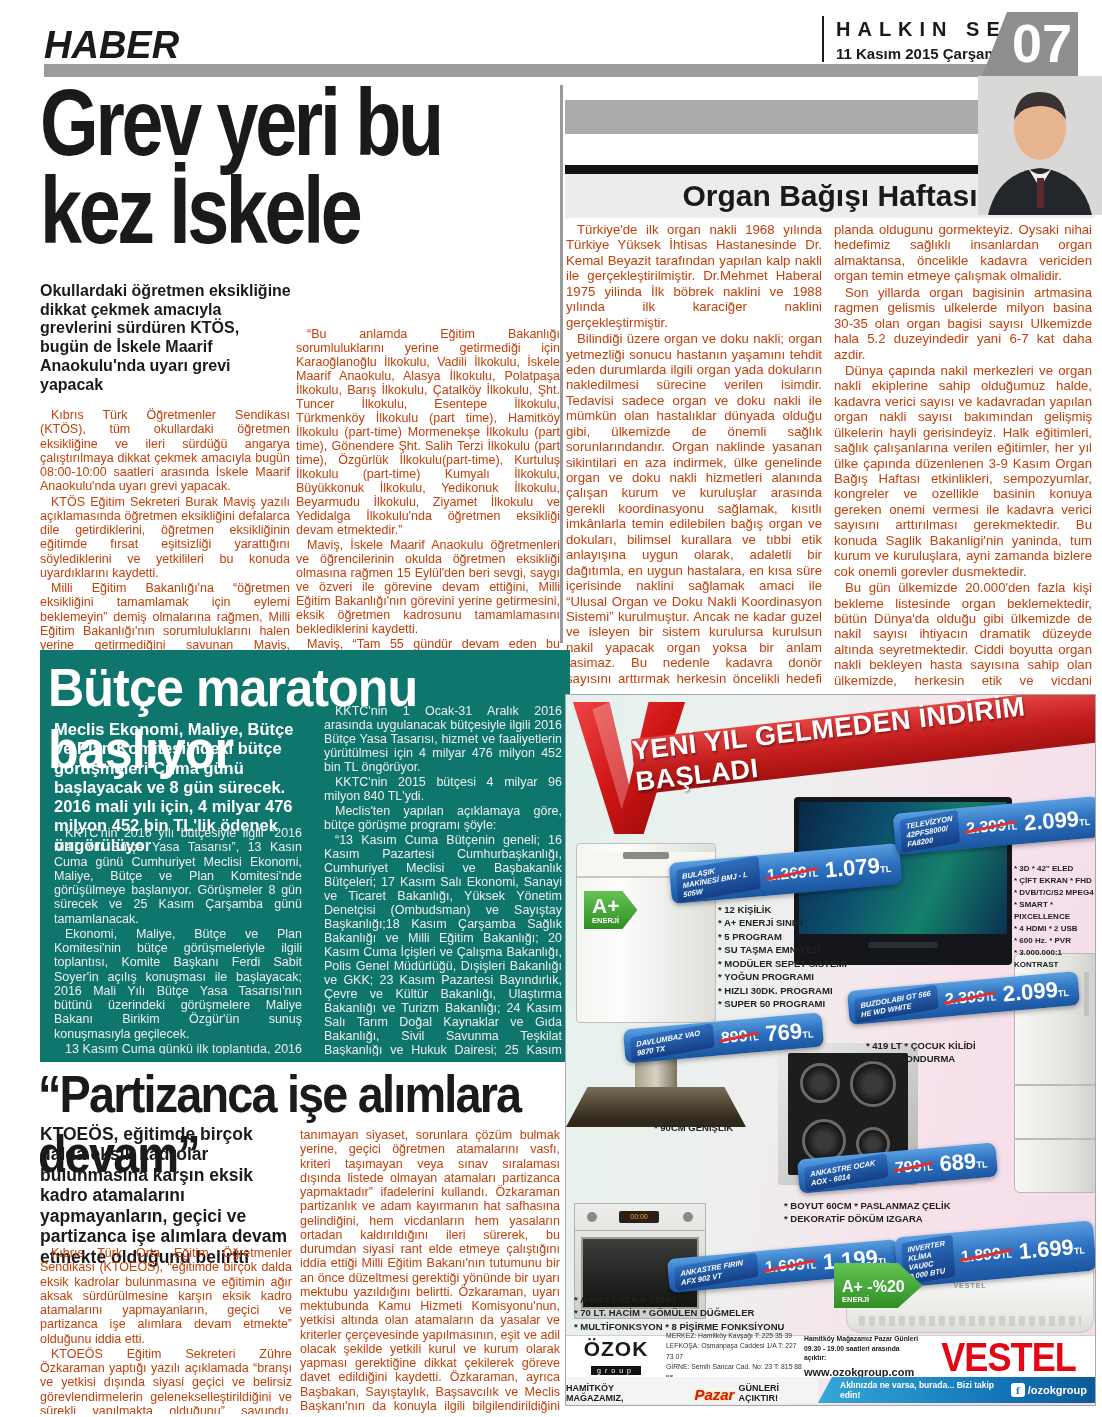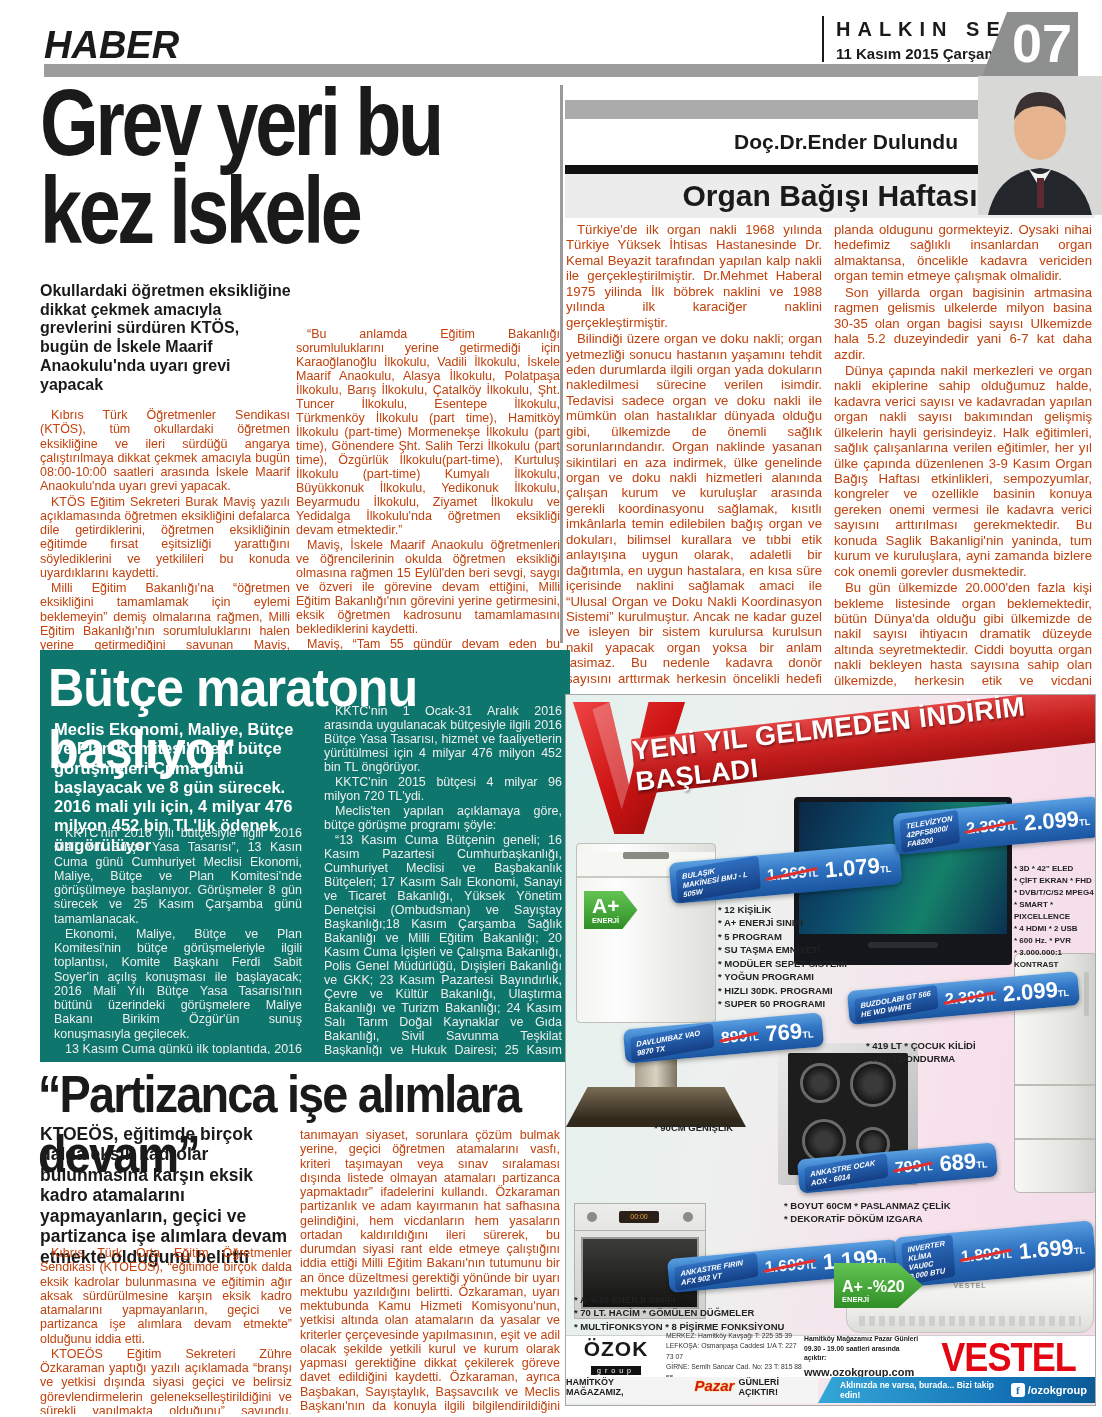--- a/index.html
+++ b/index.html
@@ -109,21 +109,21 @@
           display:flex;align-items:center;z-index:6;}
   .ozok{width:100px;text-align:center;}
   .ozok-main{font-size:21px;font-weight:900;letter-spacing:1px;line-height:1;}
   .ozok-sub{display:inline-block;background:#111;color:#fff;font-size:7px;letter-spacing:4px;padding:1px 6px;margin-top:1px;}
   .addr{width:138px;font-size:6.8px;line-height:1.55;color:#333;}
   .hours{width:118px;font-size:6.8px;font-weight:bold;color:#222;line-height:1.4;}
   .site{font-size:11px;font-weight:900;margin-top:2px;}
   .vestel{flex:1;text-align:center;font-size:38px;font-weight:900;color:#e30613;letter-spacing:-1px;
           transform:scale(.95,1.05);}
   .ad-strip{left:0;top:682px;width:529px;height:26px;display:flex;z-index:6;}
-  .strip-l{width:252px;background:#f4f4f4;display:flex;align-items:flex-start;justify-content:center;gap:4px;}
+  .strip-l{width:252px;background:#f4f4f4;display:flex;align-items:flex-end;justify-content:center;gap:4px;}
   .strip-pre,.strip-post{font-size:9px;font-weight:900;}
   .strip-pazar{font-size:15px;font-weight:900;font-style:italic;color:#d81616;text-shadow:0 0 2px #f2c200;margin-left:20px;}
   .strip-r{flex:1;background:linear-gradient(90deg,#35a7d8,#1271b5 70%,#0c5a96);
           clip-path:polygon(14px 0,100% 0,100% 100%,0 100%);
           display:flex;align-items:center;justify-content:space-between;padding:0 8px 0 22px;color:#fff;}
   .strip-msg{font-size:8.5px;font-weight:bold;}
   .fb-wrap{display:flex;align-items:center;gap:3px;font-size:11px;font-weight:bold;}
   .fb{display:inline-block;width:14px;height:14px;background:#fff;color:#1271b5;border-radius:3px;
           font-weight:900;text-align:center;line-height:14px;font-family:"Liberation Serif",serif;}
 </style>
@@ -148,21 +148,20 @@
     <div class="para">Milli Eğitim Bakanlığı'na “öğretmen eksikliğini tamamlamak için eylemi beklemeyin” demiş olmalarına rağmen, Milli Eğitim Bakanlığı'nın sorumluluklarını halen yerine getirmediğini savunan Maviş, açıklamasında öğretmen eksikliği olduğunu belirttiği okulları şöyle aktardı:</div>
   </div>
   <div class="abs bodytext" style="left:296px;top:291px;width:264px;height:354px;line-height:1.12;margin-top:36px;">
     <div class="para">“Bu anlamda Eğitim Bakanlığı sorumluluklarını yerine getirmediği için Karaoğlanoğlu İlkokulu, Vadili İlkokulu, İskele Maarif Anaokulu, Alasya İlkokulu, Polatpaşa İlkokulu, Barış İlkokulu, Çatalköy İlkokulu, Şht. Tuncer İlkokulu, Esentepe İlkokulu, Türkmenköy İlkokulu (part time), Hamitköy İlkokulu (part-time) Mormenekşe İlkokulu (part time), Gönendere Şht. Salih Terzi İlkokulu (part time), Özgürlük İlkokulu(part-time), Kurtuluş İlkokulu (part-time) Kumyalı İlkokulu, Büyükkonuk İlkokulu, Yedikonuk İlkokulu, Beyarmudu İlkokulu, Ziyamet İlkokulu ve Yedidalga İlkokulu'nda öğretmen eksikliği devam etmektedir.”</div>
     <div class="para">Maviş, İskele Maarif Anaokulu öğretmenleri ve öğrencilerinin okulda öğretmen eksikliği olmasına rağmen 15 Eylül'den beri sevgi, saygı ve özveri ile görevine devam ettiğini, Milli Eğitim Bakanlığı'nın görevini yerine getirmesini, eksik öğretmen kadrosunu tamamlamasını beklediklerini kaydetti.</div>
     <div class="para">Maviş, “Tam 55 gündür devam eden bu süreçte olay fedakarlık boyutunu aşmış, angarya çalışmaya dönmüştür” dedi.</div>
   </div>
   <div class="abs colrule"></div>
 
   <div class="abs org-band"></div>
-  <div class="abs org-name">Doç.Dr.Ender Dulundu</div>
   <div class="abs org-black"></div>
   <div class="abs org-titlebox">
     <span class="org-title">Organ Bağışı Haftası</span>
   </div>
   <div class="abs photo">
     <svg width="124" height="139" viewBox="0 0 124 139">
       <rect x="0" y="0" width="124" height="139" fill="#d8d8d6"></rect>
       <ellipse cx="62" cy="52" rx="26" ry="32" fill="#e6b48e"></ellipse>
       <path d="M36 44 Q38 16 62 16 Q86 16 88 44 Q80 30 62 30 Q44 30 36 44 Z" fill="#3a3230"></path>
       <path d="M10 139 Q20 96 62 92 Q104 96 114 139 Z" fill="#23262b"></path>
@@ -185,21 +184,21 @@
   <div class="abs budget-box">
     <div class="abs budget-title">Bütçe maratonu başlıyor</div>
     <div class="abs lede budget-lede">Meclis Ekonomi, Maliye, Bütçe ve Plan Komitesi'ndeki bütçe görüşmeleri Cuma günü başlayacak ve 8 gün sürecek. 2016 mali yılı için, 4 milyar 476 milyon 452 bin TL'lik ödenek öngörülüyor</div>
     <div class="abs bodytext budget-body" style="left:14px;top:176px;width:248px;height:228px;">
       <div class="para">KKTC'nin 2016 yılı  bütçesiyle ilgili “2016 Mali Yılı Bütçe Yasa Tasarısı”, 13 Kasın Cuma günü Cumhuriyet Meclisi Ekonomi, Maliye, Bütçe ve Plan Komitesi'nde görüşülmeye başlanıyor. Görüşmeler 8 gün sürecek ve 25 Kasım Çarşamba günü tamamlanacak.</div>
       <div class="para">Ekonomi, Maliye, Bütçe ve Plan Komitesi'nin bütçe görüşmeleriyle ilgili toplantısı, Komite Başkanı Ferdi Sabit Soyer'in açılış konuşması ile başlayacak; 2016 Mali Yılı Bütçe Yasa Tasarısı'nın bütünü üzerindeki görüşmelere Maliye Bakanı Birikim Özgür'ün sunuş konuşmasıyla geçilecek.</div>
       <div class="para">13 Kasım Cuma günkü ilk toplantıda, 2016 bütçesinin bütünü ele alınacak ve komite üyesi milletvekilleri yanında, toplantıya katılacak diğer milletvekilleri de söz alacak.</div>
     </div>
     <div class="abs bodytext budget-body" style="left:284px;top:54px;width:238px;height:352px;line-height:1.12;">
       <div class="para">KKTC'nin 1 Ocak-31 Aralık 2016 arasında uygulanacak bütçesiyle ilgili 2016 Bütçe Yasa Tasarısı, hizmet ve faaliyetlerin yürütülmesi için 4 milyar 476 milyon 452 bin TL öngörüyor.</div>
-      <div class="para">KKTC'nin 2015 bütçesi 4 milyar 96 milyon 720 TL'ydi.</div>
+      <div class="para">KKTC'nin 2015 bütçesi 4 milyar 96 milyon 840 TL'ydi.</div>
       <div class="para">Meclis'ten yapılan açıklamaya göre, bütçe görüşme programı şöyle:</div>
       <div class="para">“13 Kasım Cuma Bütçenin geneli; 16 Kasım Pazartesi Cumhurbaşkanlığı, Cumhuriyet Meclisi ve Başbakanlık Bütçeleri; 17 Kasım Salı Ekonomi, Sanayi ve Ticaret Bakanlığı, Yüksek Yönetim Denetçisi (Ombudsman) ve Sayıştay Başkanlığı;18 Kasım Çarşamba Sağlık Bakanlığı ve Milli Eğitim Bakanlığı; 20 Kasım Cuma İçişleri ve Çalışma Bakanlığı, Polis Genel Müdürlüğü, Dışişleri Bakanlığı ve GKK; 23 Kasım Pazartesi Bayındırlık, Çevre ve Kültür Bakanlığı, Ulaştırma Bakanlığı ve Turizm Bakanlığı; 24 Kasım Salı Tarım Doğal Kaynaklar ve Gıda Bakanlığı, Sivil Savunma Teşkilat Başkanlığı ve Hukuk Dairesi; 25 Kasım Çarşamba Mahkemeler, Kamu Hizmeti Komisyonu Başkanlığı, Maliye Bakanlığı ve Gelirler Bütçesi görüşülecek. Tasarının Bütünü oylanacak.”</div>
     </div>
   </div>
 
   <div class="abs part-title">“Partizanca işe alımlara devam”</div>
   <div class="abs lede part-lede">KTOEÖS, eğitimde birçok dalda eksik kadrolar bulunmasına karşın eksik kadro atamalarını yapmayanların, geçici ve partizanca işe alımlara devam etmekte olduğunu belirtti</div>
   <div class="abs bodytext" style="left:40px;top:1246px;width:252px;height:168px;">
     <div class="para">Kıbrıs Türk Orta Eğitim Öğretmenler Sendikası (KTOEÖS), “eğitimde birçok dalda eksik kadrolar bulunmasına ve eğitimin ağır aksak sürdürülmesine karşın eksik kadro atamalarını yapmayanların, geçici ve partizanca işe alımlara devam etmekte” olduğunu iddia etti.</div>
     <div class="para">KTOEÖS  Eğitim Sekreteri Zühre Özkaraman yaptığı yazılı açıklamada  “branşı ve yetkisi dışında siyasi geçici ve belirsiz görevlendirmelerin gelenekselleştirildiğini ve sürekli yapılmakta olduğunu” savundu. Özkaraman  “Yasa-tüzük</div>

